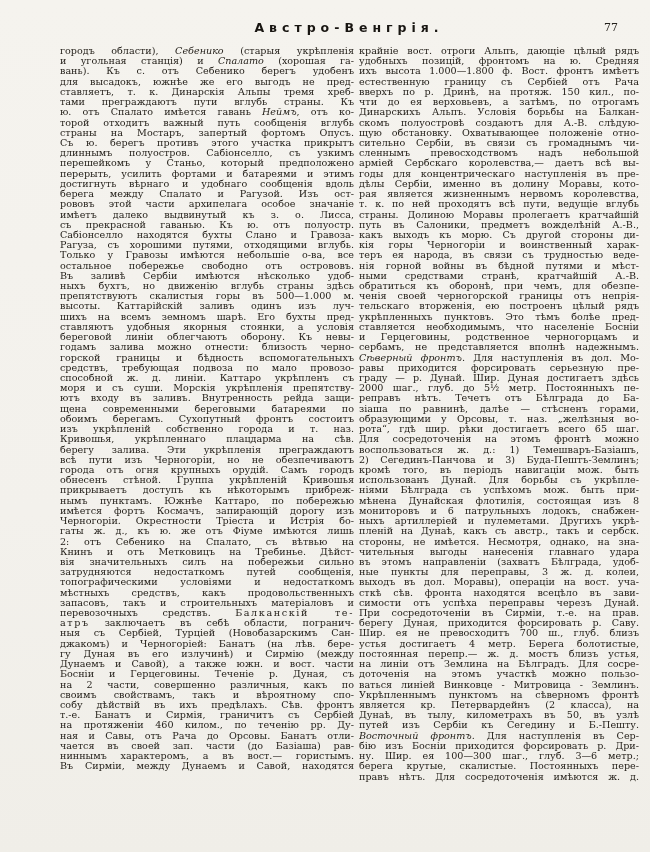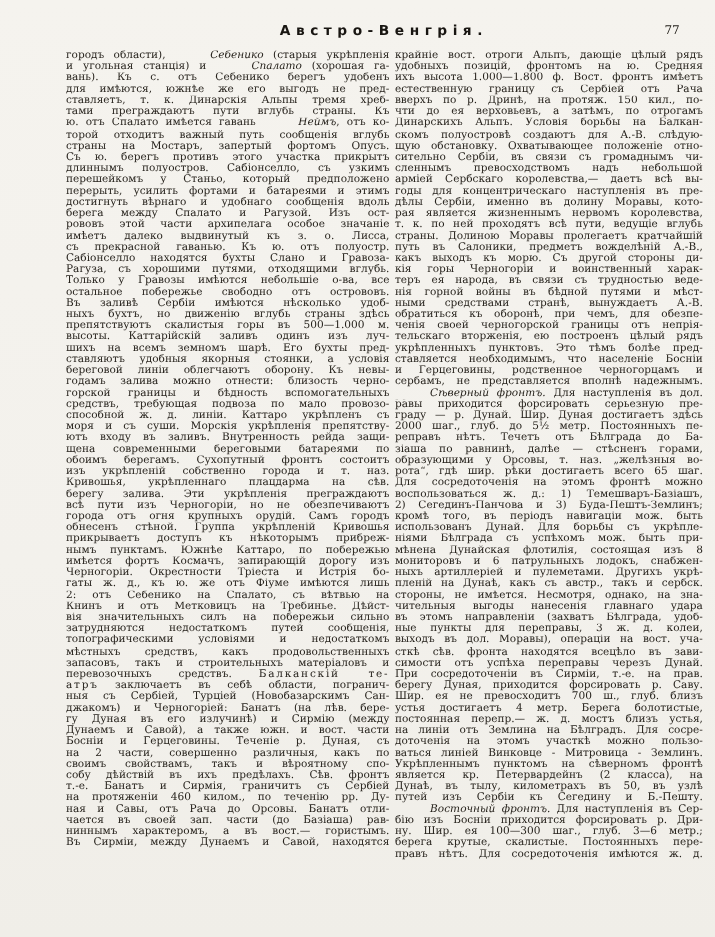--- a/index.html
+++ b/index.html
@@ -43,37 +43,37 @@
     font-size: 9.6px;
     line-height: 10.22px;
     height: 10.22px;
     overflow: hidden;
     text-align: justify;
     text-align-last: justify;
     text-justify: inter-word;
     color: #26221c;
     white-space: normal;
   }
-  .line i { font-style: italic; margin-left: 32px; }
+  .line i { font-style: italic; }
   .line .sp { letter-spacing: 1.6px; }
 </style>
 </head>
 <body>
 
 <div class="page">
   <div class="page-header">
     <div class="page-title">Австро-Венгрія.</div>
     <div class="page-number">77</div>
   </div>
 
   <div class="text-column left">
       <div class="line">городъ области), <i>Себенико</i> (старыя укрѣпленія</div>
       <div class="line">и угольная станція) и <i>Спалато</i> (хорошая га-</div>
       <div class="line">вань). Къ с. отъ Себенико берегъ удобенъ</div>
-      <div class="line">для имѣются, южнѣе же его выгодъ не пред-</div>
+      <div class="line">для высадокъ, южнѣе же его выгодъ не пред-</div>
       <div class="line">ставляетъ, т. к. Динарскія Альпы тремя хреб-</div>
       <div class="line">тами преграждаютъ пути вглубь страны. Къ</div>
       <div class="line">ю. отъ Спалато имѣется гавань <i>Неймъ</i>, отъ ко-</div>
       <div class="line">торой отходитъ важный путь сообщенія вглубь</div>
       <div class="line">страны на Мостаръ, запертый фортомъ Опусъ.</div>
       <div class="line">Съ ю. берегъ противъ этого участка прикрытъ</div>
       <div class="line">длиннымъ полуостров. Сабіонселло, съ узкимъ</div>
       <div class="line">перешейкомъ у Станьо, который предположено</div>
       <div class="line">перерыть, усилить фортами и батареями и этимъ</div>
       <div class="line">достигнуть вѣрнаго и удобнаго сообщенія вдоль</div>
@@ -152,21 +152,21 @@
       <div class="line">годы для концентрическаго наступленія въ пре-</div>
       <div class="line">дѣлы Сербіи, именно въ долину Моравы, кото-</div>
       <div class="line">рая является жизненнымъ нервомъ королевства,</div>
       <div class="line">т. к. по ней проходятъ всѣ пути, ведущіе вглубь</div>
       <div class="line">страны. Долиною Моравы пролегаетъ кратчайшій</div>
       <div class="line">путь въ Салоники, предметъ вожделѣній А.-В.,</div>
       <div class="line">какъ выходъ къ морю. Съ другой стороны ди-</div>
       <div class="line">кія горы Черногоріи и воинственный харак-</div>
       <div class="line">теръ ея народа, въ связи съ трудностью веде-</div>
       <div class="line">нія горной войны въ бѣдной путями и мѣст-</div>
-      <div class="line">ными средствами странѣ, вынуждаетъ А.-В.</div>
+      <div class="line">ными средствами странѣ, кратчайшій А.-В.</div>
       <div class="line">обратиться къ оборонѣ, при чемъ, для обезпе-</div>
       <div class="line">ченія своей черногорской границы отъ непрія-</div>
       <div class="line">тельскаго вторженія, ею построенъ цѣлый рядъ</div>
       <div class="line">укрѣпленныхъ пунктовъ. Это тѣмъ болѣе пред-</div>
       <div class="line">ставляется необходимымъ, что населеніе Босніи</div>
       <div class="line">и Герцеговины, родственное черногорцамъ и</div>
       <div class="line">сербамъ, не представляется вполнѣ надежнымъ.</div>
       <div class="line"><i>Сѣверный фронтъ.</i> Для наступленія въ дол. Мо-</div>
       <div class="line">равы приходится форсировать серьезную пре-</div>
       <div class="line">граду — р. Дунай. Шир. Дуная достигаетъ здѣсь</div>

